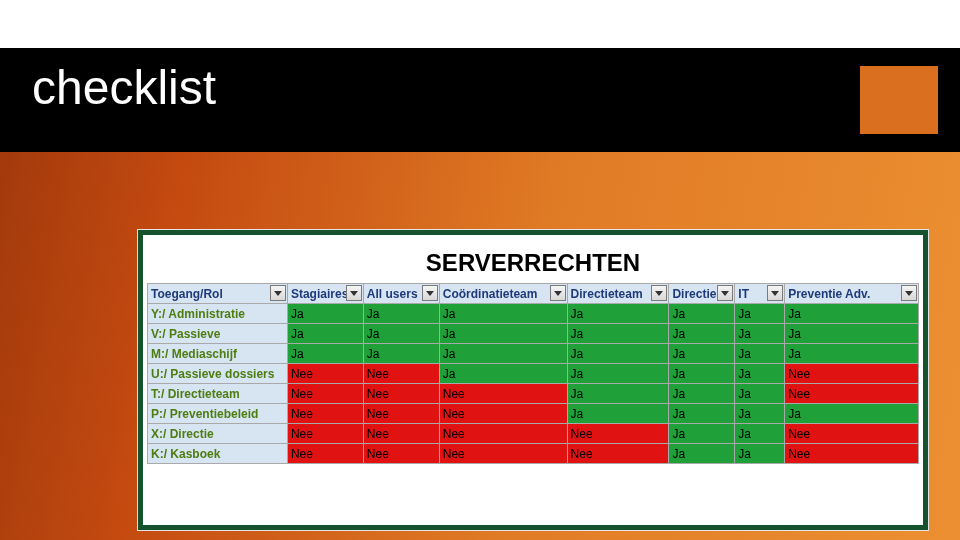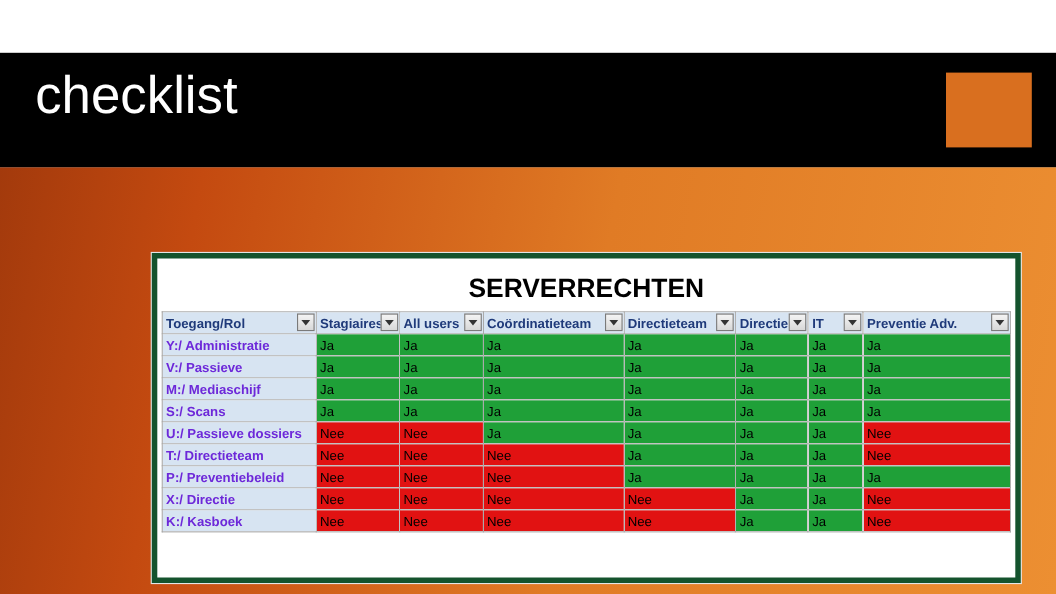--- a/index.html
+++ b/index.html
@@ -14,21 +14,21 @@
   .title-accent{position:absolute;right:22px;top:18px;width:78px;height:68px;background:#d96f1f;}
   
   .bullet-area{position:absolute;left:56px;top:190px;color:#000;font-size:26px;}
   .bullet-area .dot{color:#7a3408;margin-right:10px;font-size:22px;vertical-align:2px;}
   
   .sheet{position:absolute;left:106px;top:230px;width:780px;height:290px;background:#fff;border:5px solid #14532d;box-shadow:0 0 0 1px #e5e5e5;margin-left:32px;}
   .sheet-title{position:absolute;top:14px;left:0;width:100%;text-align:center;font-size:24px;font-weight:700;font-family:Arial,sans-serif;color:#000;}
   table{position:absolute;left:4px;top:48px;border-collapse:collapse;font-family:Arial,sans-serif;font-size:12px;width:772px;}
   th,td{border:1px solid #a9a9a9;height:19px;padding:0 3px;white-space:nowrap;overflow:hidden;position:relative;}
   th{background:#d7e4f2;color:#1f3a7a;font-weight:700;text-align:left;}
-  td.rowh{background:#d7e4f2;color:#6d28d9;font-weight:700;}
+  td.rowh{background:#d7e4f2;color:#4d7c0f;font-weight:700;}
   td.ja{background:#1fa038;color:#000;}
   td.nee{background:#e11212;color:#000;}
   .dropbtn{position:absolute;right:1px;top:1px;width:14px;height:14px;border:1px solid #7a7a7a;background:linear-gradient(#f4f4f4,#d8d8d8);display:flex;align-items:center;justify-content:center;}
   .dropbtn::after{content:"";border-left:4px solid transparent;border-right:4px solid transparent;border-top:5px solid #333;}
   
   col.c0{width:140px;} col.c1{width:76px;} col.c2{width:76px;} col.c3{width:128px;} col.c4{width:102px;} col.c5{width:66px;} col.c6{width:50px;} col.c7{width:134px;}
 </style>
 </head>
 <body>
 
@@ -91,30 +91,20 @@
             <td class="rowh">M:/ Mediaschijf</td>
             <td class="ja">Ja</td>
             <td class="ja">Ja</td>
             <td class="ja">Ja</td>
             <td class="ja">Ja</td>
             <td class="ja">Ja</td>
             <td class="ja">Ja</td>
             <td class="ja">Ja</td>
           </tr>
           <tr>
-            <td class="rowh">S:/ Scans</td>
-            <td class="ja">Ja</td>
-            <td class="ja">Ja</td>
-            <td class="ja">Ja</td>
-            <td class="ja">Ja</td>
-            <td class="ja">Ja</td>
-            <td class="ja">Ja</td>
-            <td class="ja">Ja</td>
-          </tr>
-          <tr>
             <td class="rowh">U:/ Passieve dossiers</td>
             <td class="nee">Nee</td>
             <td class="nee">Nee</td>
             <td class="ja">Ja</td>
             <td class="ja">Ja</td>
             <td class="ja">Ja</td>
             <td class="ja">Ja</td>
             <td class="nee">Nee</td>
           </tr>
           <tr>

